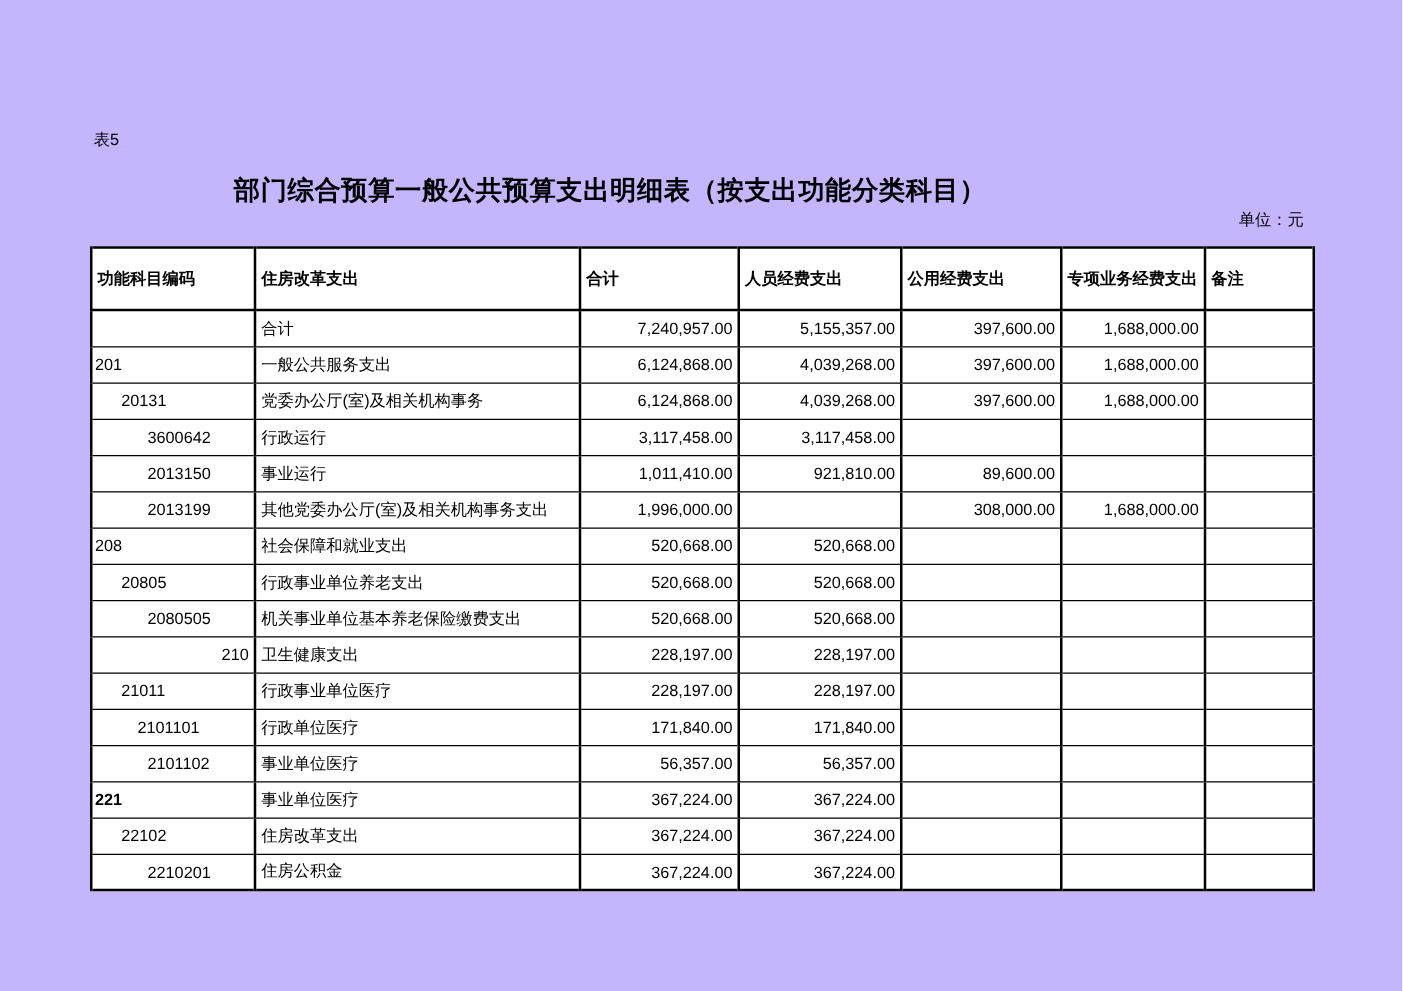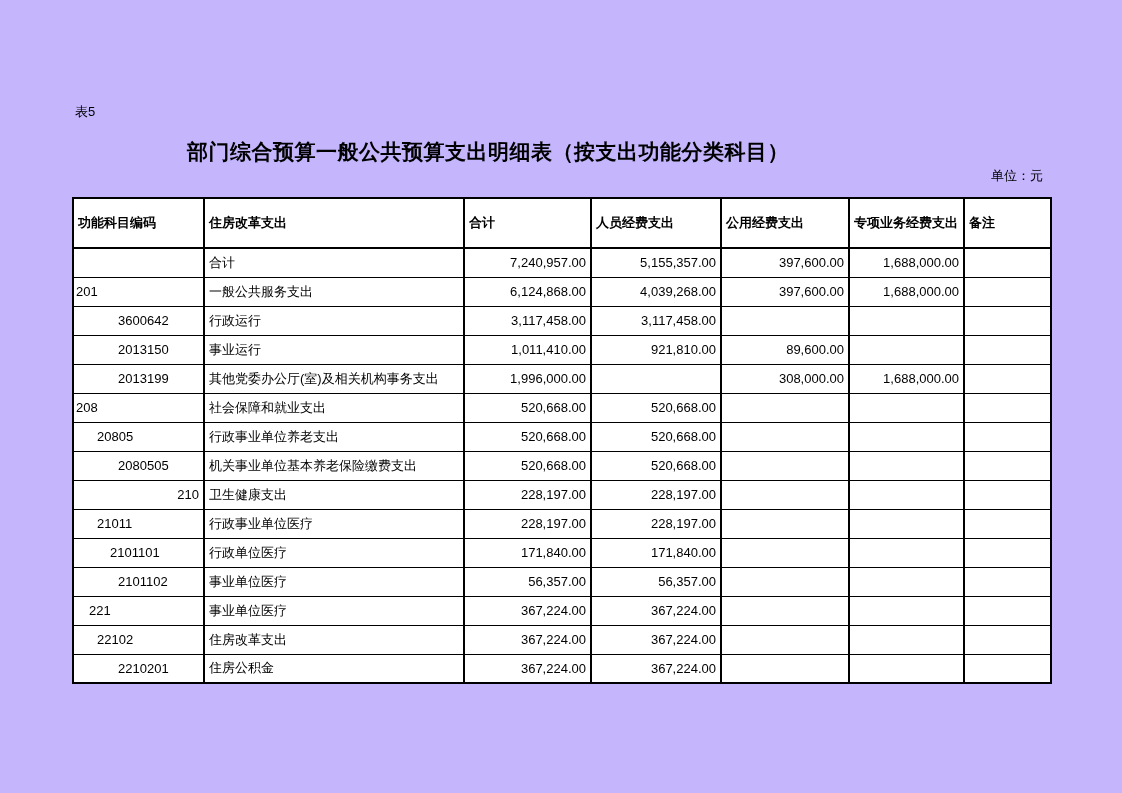--- a/index.html
+++ b/index.html
@@ -104,20 +104,29 @@
         <tr>
       <td class="col-code" style="padding-left: 2px;">201</td>
       <td class="col-name">一般公共服务支出</td>
       <td class="col-num">6,124,868.00</td>
       <td class="col-num">4,039,268.00</td>
       <td class="col-num">397,600.00</td>
       <td class="col-num">1,688,000.00</td>
       <td class="col-remark"></td>
     </tr>
         <tr>
+      <td class="col-code" style="padding-left: 23px;">20131</td>
+      <td class="col-name">党委办公厅(室)及相关机构事务</td>
+      <td class="col-num">6,124,868.00</td>
+      <td class="col-num">4,039,268.00</td>
+      <td class="col-num">397,600.00</td>
+      <td class="col-num">1,688,000.00</td>
+      <td class="col-remark"></td>
+    </tr>
+        <tr>
       <td class="col-code" style="padding-left: 44px;">3600642</td>
       <td class="col-name">行政运行</td>
       <td class="col-num">3,117,458.00</td>
       <td class="col-num">3,117,458.00</td>
       <td class="col-num"></td>
       <td class="col-num"></td>
       <td class="col-remark"></td>
     </tr>
         <tr>
       <td class="col-code" style="padding-left: 44px;">2013150</td>
@@ -194,21 +203,21 @@
         <tr>
       <td class="col-code" style="padding-left: 44px;">2101102</td>
       <td class="col-name">事业单位医疗</td>
       <td class="col-num">56,357.00</td>
       <td class="col-num">56,357.00</td>
       <td class="col-num"></td>
       <td class="col-num"></td>
       <td class="col-remark"></td>
     </tr>
         <tr>
-      <td class="col-code" style="padding-left: 15px;">221</td>
+      <td class="col-code" style="padding-left: 2px; font-weight: bold;">221</td>
       <td class="col-name">事业单位医疗</td>
       <td class="col-num">367,224.00</td>
       <td class="col-num">367,224.00</td>
       <td class="col-num"></td>
       <td class="col-num"></td>
       <td class="col-remark"></td>
     </tr>
         <tr>
       <td class="col-code" style="padding-left: 23px;">22102</td>
       <td class="col-name">住房改革支出</td>

